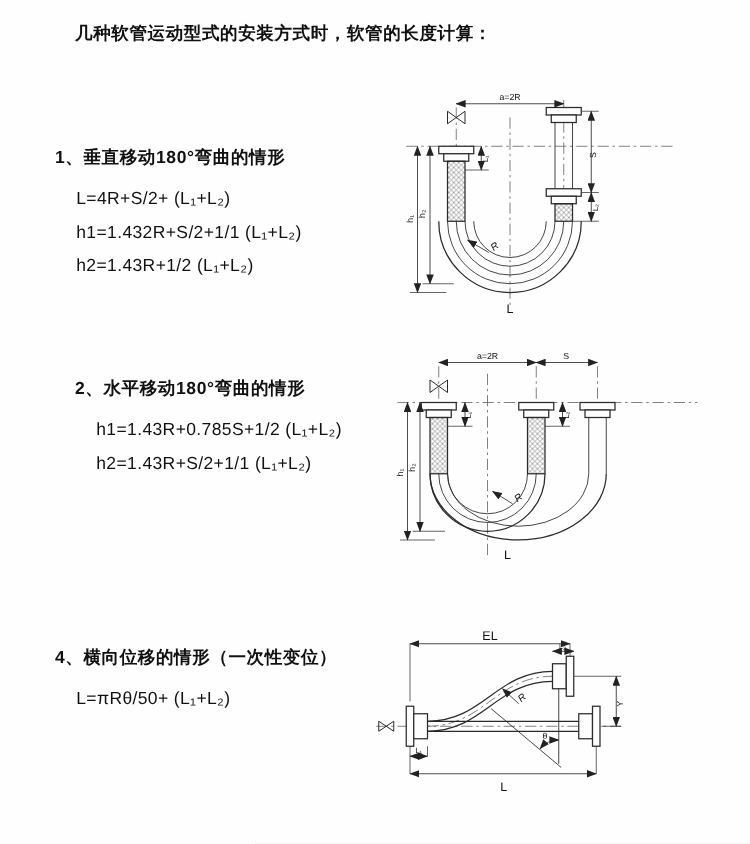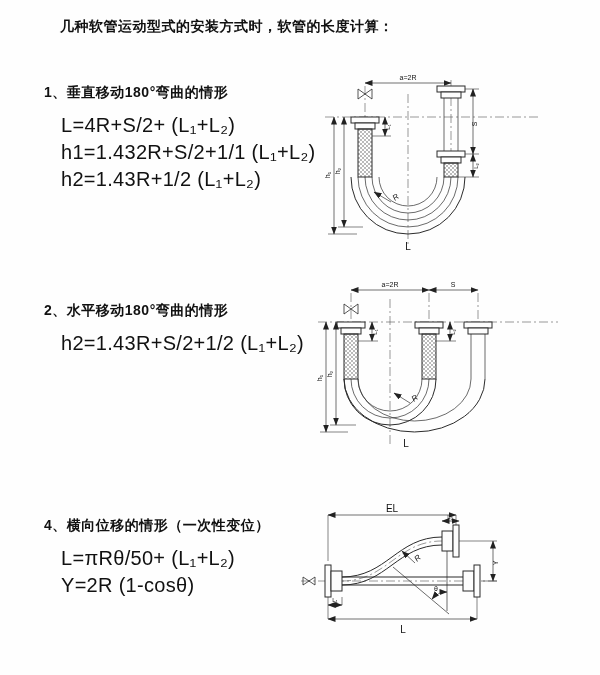--- a/index.html
+++ b/index.html
@@ -11,23 +11,23 @@
     color:#111;
     overflow:hidden;
     margin:0 auto;
   }
   .doc-title{
     position:absolute;left:36px;top:18px;
     font-size:14px;font-weight:600;letter-spacing:0.5px;margin-left:24px;
   }
   .calc-section{position:absolute;left:44px;width:270px;}
   .sec-heading{font-size:14px;font-weight:600;letter-spacing:0.5px;margin-bottom:10px;}
-  .formula{font-size:20px;line-height:27px;padding-left:17px;letter-spacing:0.3px;white-space:nowrap;}
-  .s1{top:84px;}
-  .s2{top:302px;}
+  .formula{font-size:14px;line-height:27px;padding-left:17px;letter-spacing:0.3px;white-space:nowrap;}
+  .s1{top:117px;}
+  .s2{top:302px;margin-left:16px;}
   .s3{top:517px;}
   .diagram{position:absolute;}
   .d1{left:311px;top:74px;}
   .d2{left:306px;top:279px;}
   .d3{left:297px;top:499px;}
   
   .hose{fill:none;stroke:#2b2b2b;stroke-width:1;}
   .thin{fill:none;stroke:#2b2b2b;stroke-width:0.7;}
   .cl{fill:none;stroke:#555;stroke-width:0.6;stroke-dasharray:9 3 2 3;}
   .dim{fill:none;stroke:#333;stroke-width:0.7;marker-start:url(#aS);marker-end:url(#aE);}
@@ -127,21 +127,22 @@
     <text class="dimtext" x="29" y="97" transform="rotate(-90 29 97)" text-anchor="middle">h₂</text>
 
     <line class="dimE" x1="80" y1="128" x2="63" y2="118"></line>
     <text class="rlabel" x="84" y="127" transform="rotate(-38 84 127)">R</text>
 
     <text class="blabel" x="97" y="176" text-anchor="middle">L</text>
   </svg>
 
   <div class="calc-section s2">
     <div class="sec-heading">2、水平移动180°弯曲的情形</div>
-    <div class="formula">h2=1.43R+S/2+1/2 (L₁+L₂)</div>
+    <div class="formula">h1=1.43R+0.785S+1/2 (L₁+L₂)</div>
+    <div class="formula">h2=1.43R+S/2+1/1 (L₁+L₂)</div>
   </div>
 
   <svg class="diagram d2" width="294" height="182" viewBox="0 0 294 182">
 
     <line class="cl" x1="12" y1="43" x2="252" y2="43"></line>
     <line class="cl" x1="84" y1="20" x2="84" y2="168"></line>
     <line class="cl" x1="45" y1="14" x2="45" y2="52"></line>
     <line class="cl" x1="123" y1="14" x2="123" y2="52"></line>
     <line class="cl" x1="172" y1="14" x2="172" y2="52"></line>
 
@@ -193,21 +194,20 @@
 
     <line class="dimE" x1="104" y1="124" x2="88" y2="114"></line>
     <text class="rlabel" x="108" y="123" transform="rotate(-38 108 123)">R</text>
 
     <text class="blabel" x="100" y="168" text-anchor="middle">L</text>
   </svg>
 
   <div class="calc-section s3">
     <div class="sec-heading">4、横向位移的情形（一次性变位）</div>
     <div class="formula">L=πRθ/50+ (L₁+L₂)</div>
-    <div class="formula">Y=2R (1-cosθ)</div>
   </div>
 
   <svg class="diagram d3" width="304" height="150" viewBox="0 0 304 150">
 
     <line class="cl" x1="4" y1="82" x2="202" y2="82"></line>
     <path class="cl" d="M45,82 C90,82 100,42 145,42"></path>
 
     <path class="bowtie" d="M6,78 L12,82 L6,86 Z M18,78 L12,82 L18,86 Z"></path>
 
     <line class="thin" x1="96" y1="68" x2="152" y2="115"></line>

